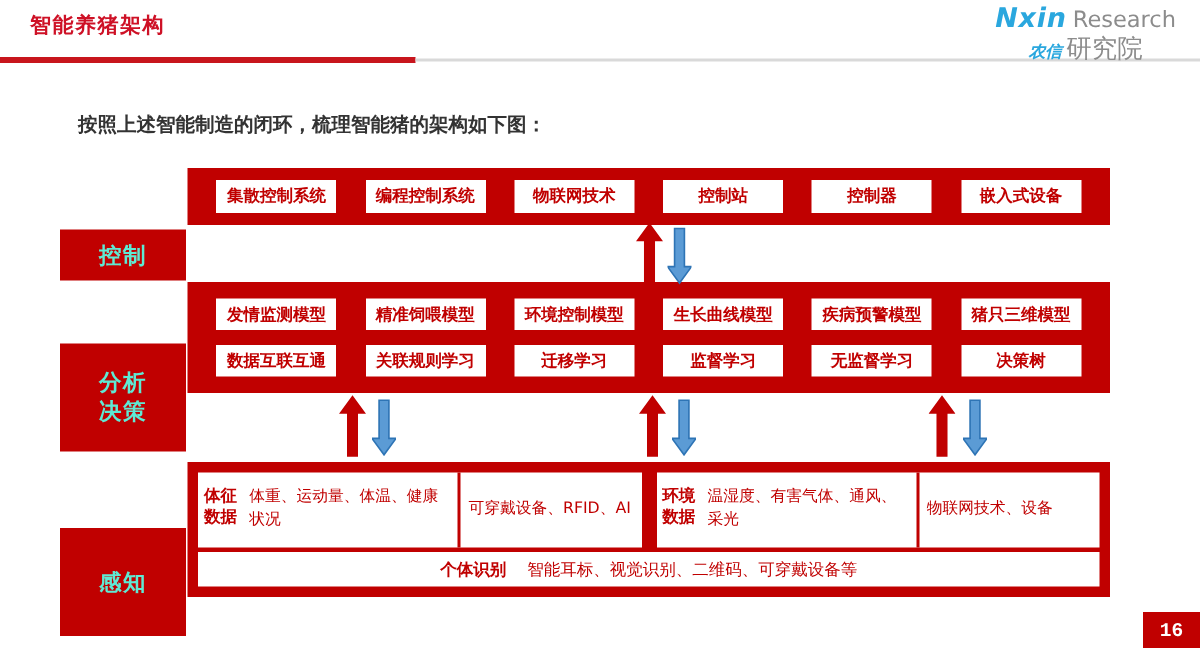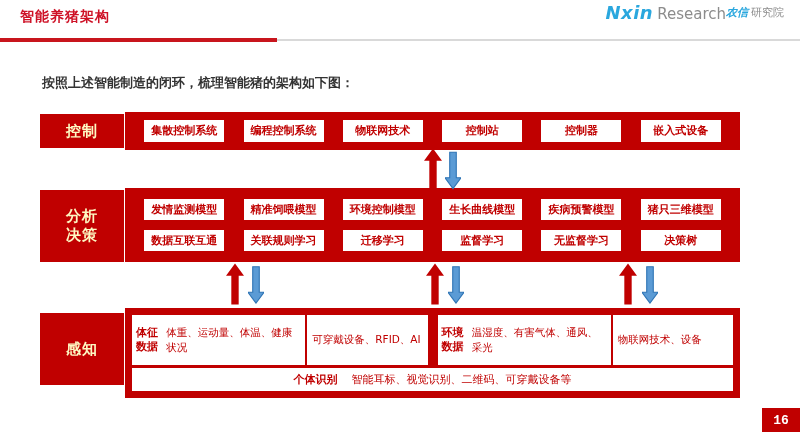--- a/index.html
+++ b/index.html
@@ -3,53 +3,53 @@
 <meta charset="utf-8">
 <style>
   * { margin:0; padding:0; box-sizing:border-box; }
   body { font-family:"DejaVu Sans","Liberation Sans",sans-serif; background:#eee; }
   .slide { position:relative; width:800px; height:432px; background:#fff; overflow:hidden; }
 
   
   .page-title { position:absolute; left:20px; top:8px; font-size:14px; font-weight:bold; color:#CE1126; letter-spacing:1px; }
   .hr-red  { position:absolute; left:0; top:38px; width:277px; height:4px; background:#C8151D; }
   .hr-gray { position:absolute; left:277px; top:39px; width:523px; height:2px; background:#D9D9D9; }
-  .logo { position:absolute; top:3px; right:16px; display:flex; flex-direction:row; align-items:center; line-height:1.1; }
+  .logo { position:absolute; top:3px; right:16px; display:flex; flex-direction:column; align-items:center; line-height:1.1; }
   .logo-line1 { display:flex; align-items:baseline; gap:4px; }
   .logo-nxin { font-size:18px; font-weight:bold; font-style:italic; color:#2AA7DE; letter-spacing:.5px; }
   .logo-research { font-size:15px; color:#8C8C8C; }
   .logo-line2 { display:flex; align-items:baseline; gap:3px; margin-top:1px; }
   .logo-cn { font-size:11px; font-weight:bold; font-style:italic; color:#2AA7DE; }
-  .logo-cn-r { font-size:11px; color:#8C8C8C; }
+  .logo-cn-r { font-size:17px; color:#8C8C8C; }
 
-  .intro { position:absolute; left:42px; top:74px; font-size:13px; font-weight:600; color:#333; }
+  .intro { position:absolute; left:52px; top:74px; font-size:13px; font-weight:600; color:#333; }
 
   
-  .row-label { position:absolute; left:40px; width:84px; background:#C00000; color:#fef9c3;
+  .row-label { position:absolute; left:40px; width:84px; background:#C00000; color:#5eead4;
                font-weight:bold; font-size:15px; display:flex; align-items:center; justify-content:center;
-               text-align:center; letter-spacing:1px; }
+               text-align:center; letter-spacing:1px;margin-top:39px; }
   .row-label .wrap2 { display:inline-block; max-width:2.3em; line-height:1.25; }
   .lbl-control   { top:114px; height:34px; }
   .lbl-analysis  { top:190px; height:72px; }
   .lbl-perception{ top:313px; height:72px; }
 
   
   .bar { position:absolute; left:125px; width:615px; background:#C00000; }
   .bar-control { top:112px; height:38px; display:flex; align-items:center; justify-content:space-evenly; }
   .bar-analysis { top:188px; height:74px; display:flex; flex-direction:column; justify-content:space-evenly; }
   .bar-analysis .sub-row { display:flex; justify-content:space-evenly; }
   .bar-perception { top:308px; height:90px; padding:7px; display:flex; flex-direction:column; justify-content:space-between; }
 
   .wbox { background:#fff; color:#C00000; font-weight:bold; font-size:11px; text-align:center;
           width:80px; padding:4px 0; line-height:1.2; white-space:nowrap; }
 
   
   .pgroups { display:flex; gap:10px; height:50px; }
   .pgroup { flex:1; background:#fff; display:flex; align-items:stretch; }
-  .pg-main { flex:3; display:flex; align-items:center; gap:6px; padding:2px 4px; }
+  .pg-main { flex:3; display:flex; align-items:center; gap:6px; padding:2px 4px;font-family:Liberation Mono, monospace; }
   .pg-cat { font-weight:bold; color:#C00000; font-size:11px; line-height:1.25; display:inline-block; max-width:2.2em; flex:none; }
   .pg-detail { color:#C00000; font-size:10.5px; line-height:1.45; }
   .pg-detail b { font-weight:bold; }
   .pg-div { width:2px; background:#C00000; flex:none; }
   .pg-tools { flex:2; color:#C00000; font-size:10.5px; line-height:1.45; display:flex; align-items:center; padding:2px 5px; }
 
   .identity-bar { height:23px; background:#fff; display:flex; align-items:center; justify-content:center; gap:14px; }
   .identity-label { font-weight:bold; color:#C00000; font-size:11px; }
   .identity-text { color:#C00000; font-size:11px; }
 

